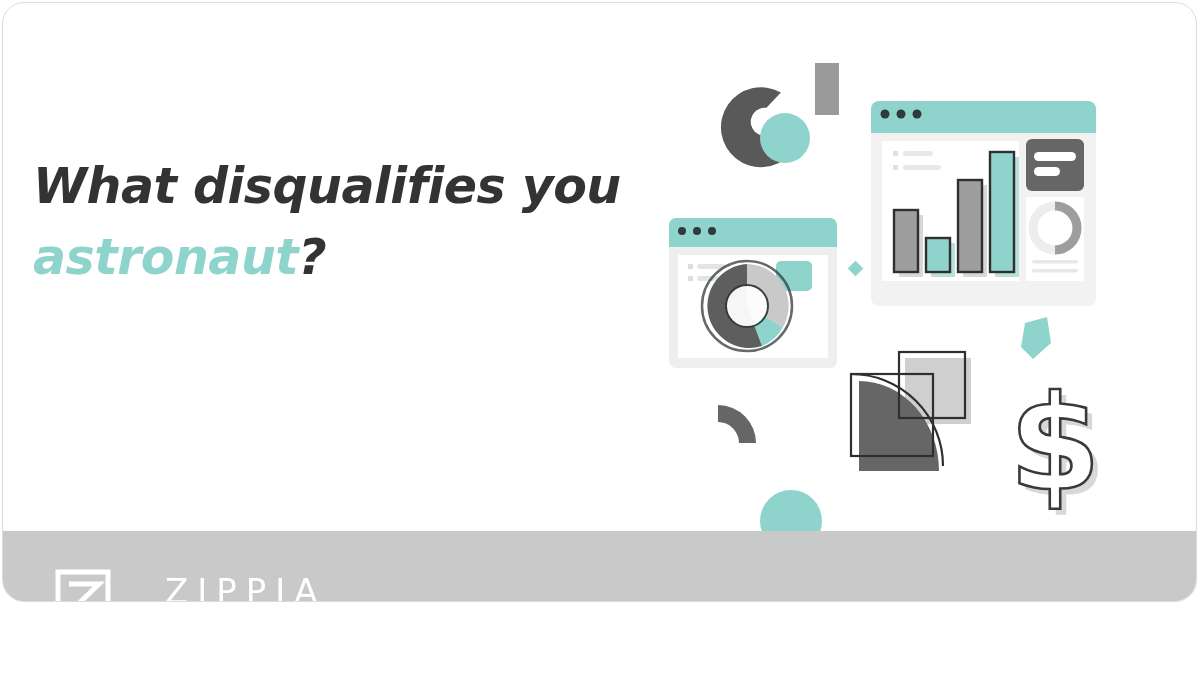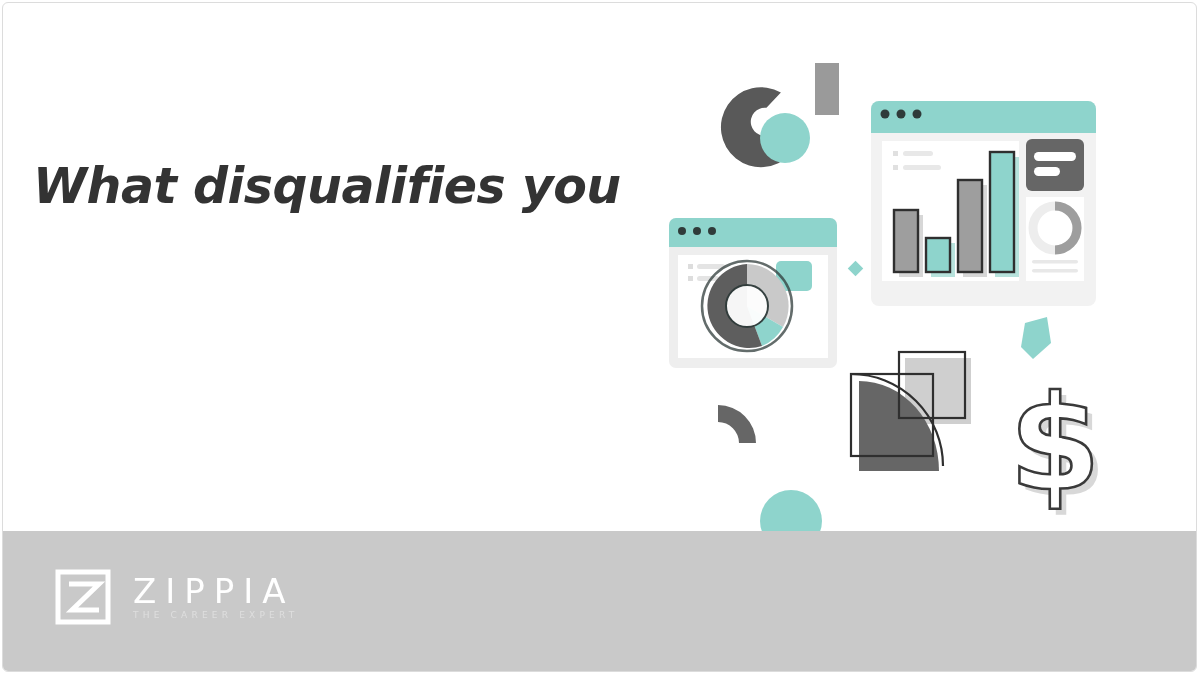--- a/index.html
+++ b/index.html
@@ -16,23 +16,23 @@
     width: 1201px;
     height: 676px;
     overflow: hidden;
     background: #ffffff;
   }
   .card {
     position: absolute;
     left: 2px;
     top: 2px;
     width: 1195px;
-    height: 670px;
+    height: 600px;
     border: 1px solid #dcdcdc;
-    border-radius: 6px;
+    border-radius: 22px;
     background: #ffffff;
     overflow: hidden;
     box-sizing: border-box;
   }
 
   
   .headline {
     position: absolute;
     left: 30px;
     top: 148px;
@@ -72,20 +72,21 @@
   }
   .logo-mark {
     width: 56px;
     height: 56px;
     position: relative;
   }
   .logo-type {
     display: flex;
     flex-direction: column;
     gap: 3px;
+    margin-left: 32px;
   }
   .logo-word {
     font-family: "DejaVu Sans", "Liberation Sans", sans-serif;
     font-size: 34px;
     font-weight: 400;
     letter-spacing: 9px;
     color: #ffffff;
     line-height: 1;
   }
   .logo-tag {
@@ -109,20 +110,21 @@
   .illo svg { display: block; }
 </style>
 </head>
 <body>
 
 <div class="stage">
   <div class="card">
 
     <div class="headline">
       <span class="line">What disqualifies you</span>
+      <span class="line"><span class="accent">astronaut</span><span>?</span></span>
     </div>
 
     <div class="illo">
       <svg width="520" height="520" viewBox="0 0 520 520" xmlns="http://www.w3.org/2000/svg">
         <defs>
           <clipPath id="clipSqA">
               <rect x="205" y="340" width="85" height="100"></rect>
             </clipPath>
         </defs>
 

